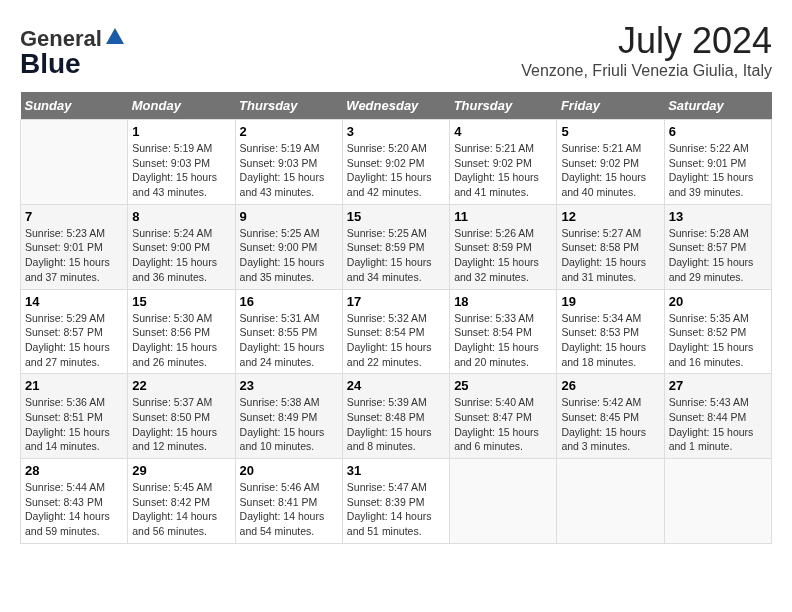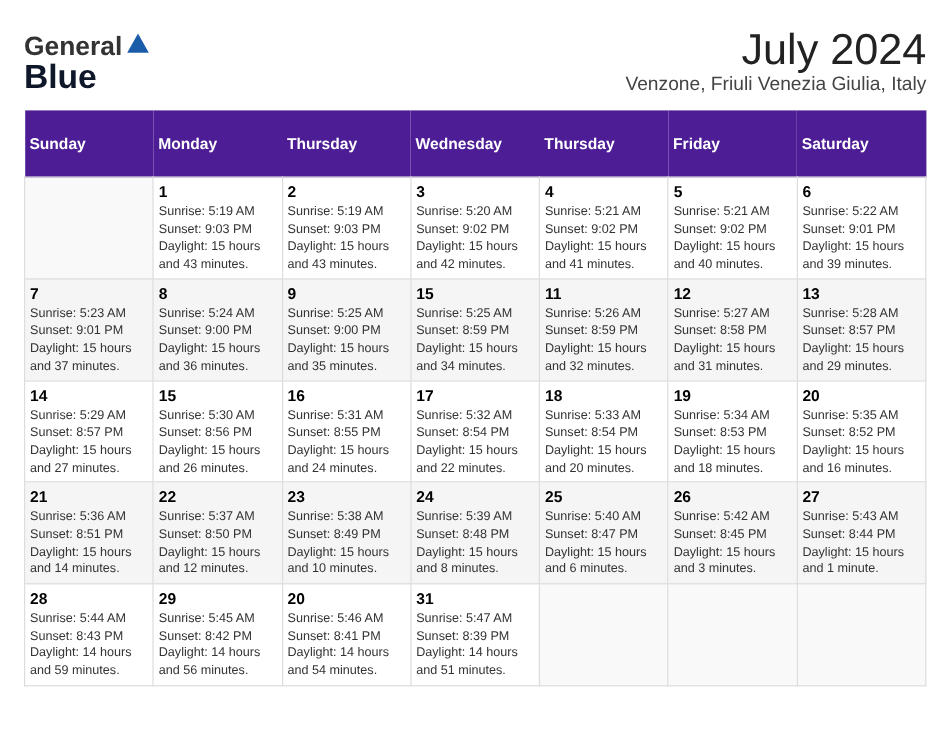--- a/index.html
+++ b/index.html
@@ -36,26 +36,27 @@
     .location-title {
       font-size: 16px;
       color: #444;
     }
     table {
       width: 100%;
       border-collapse: collapse;
       font-size: 11px;
     }
     thead tr th {
-      background: #4c1d95;
+      background: #737373;
       color: #fff;
-      padding: 20px 4px;
+      padding: 6px 4px;
       text-align: left;
       font-size: 13px;
       font-weight: bold;
+      font-style: italic;
     }
     tbody tr td {
       border: 1px solid #ddd;
       vertical-align: top;
       padding: 4px;
       width: 107px;
       height: 80px;
     }
     tbody tr:nth-child(even) td {
       background: #f5f5f5;

